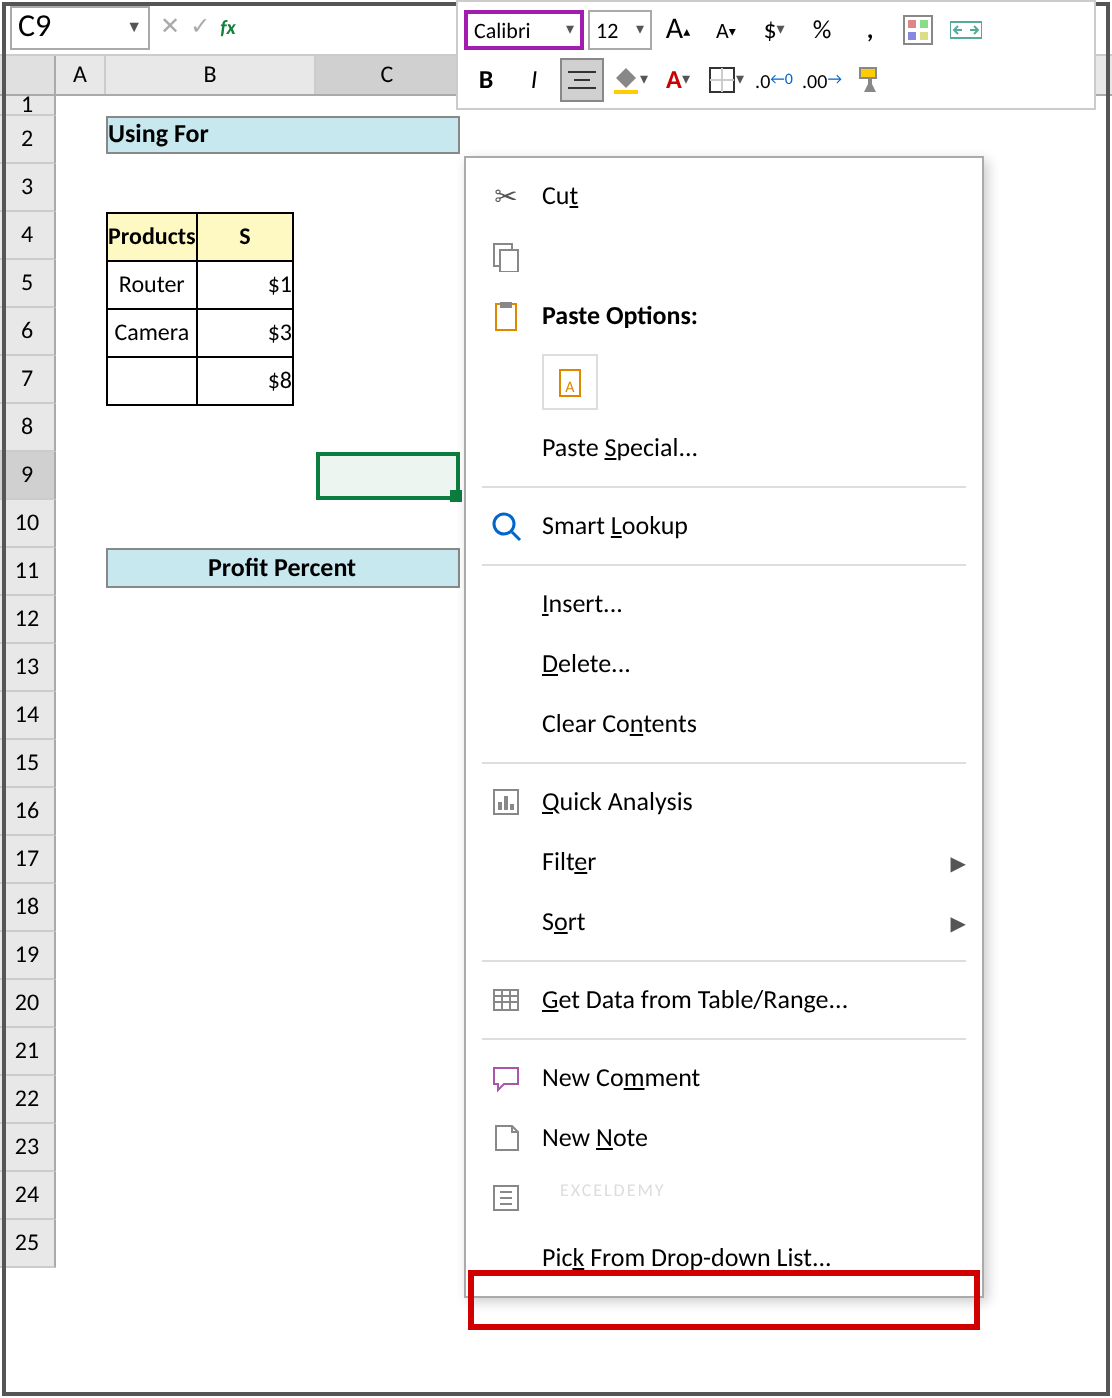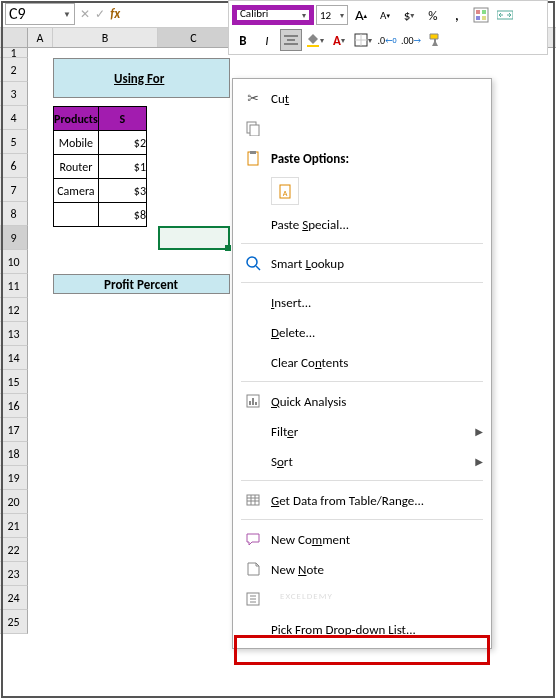--- a/index.html
+++ b/index.html
@@ -3,25 +3,25 @@
   <meta charset="utf-8">
   <style>
     * { box-sizing: border-box; margin: 0; padding: 0; }
     body { font-family: Calibri, Arial, sans-serif; font-size: 12px; background: #fff; width: 556px; height: 699px; position: relative; overflow: hidden; }
     
     
     .namebox-area { display: flex; align-items: center; padding: 3px 5px; border-bottom: 1px solid #ccc; gap: 5px; height: 28px; }
     .namebox { width: 70px; height: 22px; border: 1px solid #aaa; display: flex; align-items: center; padding: 0 3px; background: #fff; }
     .namebox-text { flex: 1; font-size: 16px; }
     .dropdown-arrow { font-size: 8px; color: #555; }
-    .fx-icon { font-style: italic; font-size: 13px; color: #a16207; font-weight: bold; }
+    .fx-icon { font-style: italic; font-size: 10px; color: #15803d; font-weight: bold; }
     
     .mini-toolbar { position: absolute; left: 228px; top: 0; background: #fff; border: 1px solid #ccc; padding: 3px; display: flex; flex-direction: column; gap: 3px; width: 320px; }
     .mini-row { display: flex; align-items: center; gap: 2px; }
-    .mini-font { width: 82px; height: 20px; border: 5px solid #a21caf; font-size: 11px; display: flex; align-items: flex-end; padding: 0 3px; }
+    .mini-font { width: 60px; height: 20px; border: 2px solid #a21caf; font-size: 11px; display: flex; align-items: center; padding: 0 3px; }
     .mini-size { width: 32px; height: 20px; border: 1px solid #aaa; font-size: 11px; display: flex; align-items: center; padding: 0 3px; }
     .mini-btn { width: 22px; height: 22px; display: flex; align-items: center; justify-content: center; font-size: 13px; cursor: pointer; }
     .mini-btn.sel { background: #d0d0d0; border: 1px solid #888; }
     
     
     .col-headers { display: flex; height: 20px; background: #e8e8e8; border-bottom: 1px solid #aaa; }
     .corner { width: 28px; border-right: 1px solid #aaa; background: #e0e0e0; }
     .col-h { border-right: 1px solid #ccc; display: flex; align-items: center; justify-content: center; font-size: 12px; }
     .col-h.a { width: 25px; }
     .col-h.b { width: 105px; }
@@ -31,27 +31,27 @@
     .grid-body { display: flex; }
     .row-headers { display: flex; flex-direction: column; width: 28px; background: #e8e8e8; }
     .row-h { height: 24px; border-bottom: 1px solid #ccc; border-right: 1px solid #aaa; display: flex; align-items: center; justify-content: center; font-size: 12px; }
     .row-h.short { height: 10px; }
     .row-h.sel { background: #d0d0d0; }
     
     .cells { position: relative; }
     .cells-inner { position: absolute; left: 0; top: 0; }
     
     
-    .title-bar { position: absolute; left: 25px; top: 10px; width: 177px; height: 40px; background: #c8e8f0; border: 1px solid #888; display: flex; align-items: center; padding-left: 60px; font-weight: bold; font-size: 13px; overflow: hidden; text-decoration: underline; }
+    .title-bar { position: absolute; left: 25px; top: 10px; width: 177px; height: 19px; background: #c8e8f0; border: 1px solid #888; display: flex; align-items: center; font-weight: bold; font-size: 13px; overflow: hidden; }
     
     .data-table { position: absolute; left: 25px; top: 58px; border-collapse: collapse; }
     .data-table td, .data-table th { border: 1px solid #000; height: 24px; font-size: 12px; text-align: center; }
     .data-table .c1 { width: 105px; }
     .data-table .c2 { width: 72px; text-align: left; padding-left: 35px; }
-    .data-table th { background: #a21caf; font-weight: bold; }
+    .data-table th { background: #fef9c3; font-weight: bold; }
     .data-table th.c2 { text-align: center; padding-left: 0; }
     
     .selected-cell { position: absolute; left: 130px; top: 178px; width: 72px; height: 24px; border: 2px solid #0b7d3e; background: rgba(11,125,62,0.08); pointer-events: none; }
     .selected-cell::after { content: ''; position: absolute; right: -3px; bottom: -3px; width: 6px; height: 6px; background: #0b7d3e; }
     
     .profit-bar { position: absolute; left: 25px; top: 226px; width: 177px; height: 20px; background: #c8e8f0; border: 1px solid #888; display: flex; align-items: center; padding-left: 50px; font-weight: bold; font-size: 13px; overflow: hidden; }
     
     
     .context-menu { position: absolute; left: 232px; top: 78px; width: 260px; background: #fff; border: 1px solid #aaa; box-shadow: 2px 2px 6px rgba(0,0,0,0.2); padding: 4px 0; font-size: 13px; }
     .menu-item { display: flex; align-items: center; height: 30px; padding: 0 8px; cursor: pointer; }
@@ -219,24 +219,20 @@
     <div class="cells-inner">
       <div class="title-bar">Using For</div>
 
       <table class="data-table">
         <tbody>
             <tr>
           <th class="c1">Products</th>
           <th class="c2">S</th>
         </tr>
         <tr>
-          <td class="c1">Mobile</td>
-          <td class="c2">$2</td>
-        </tr>
-        <tr>
           <td class="c1">Router</td>
           <td class="c2">$1</td>
         </tr>
         <tr>
           <td class="c1">Camera</td>
           <td class="c2">$3</td>
         </tr>
         <tr>
           <td class="c1"></td>
           <td class="c2">$8</td>

